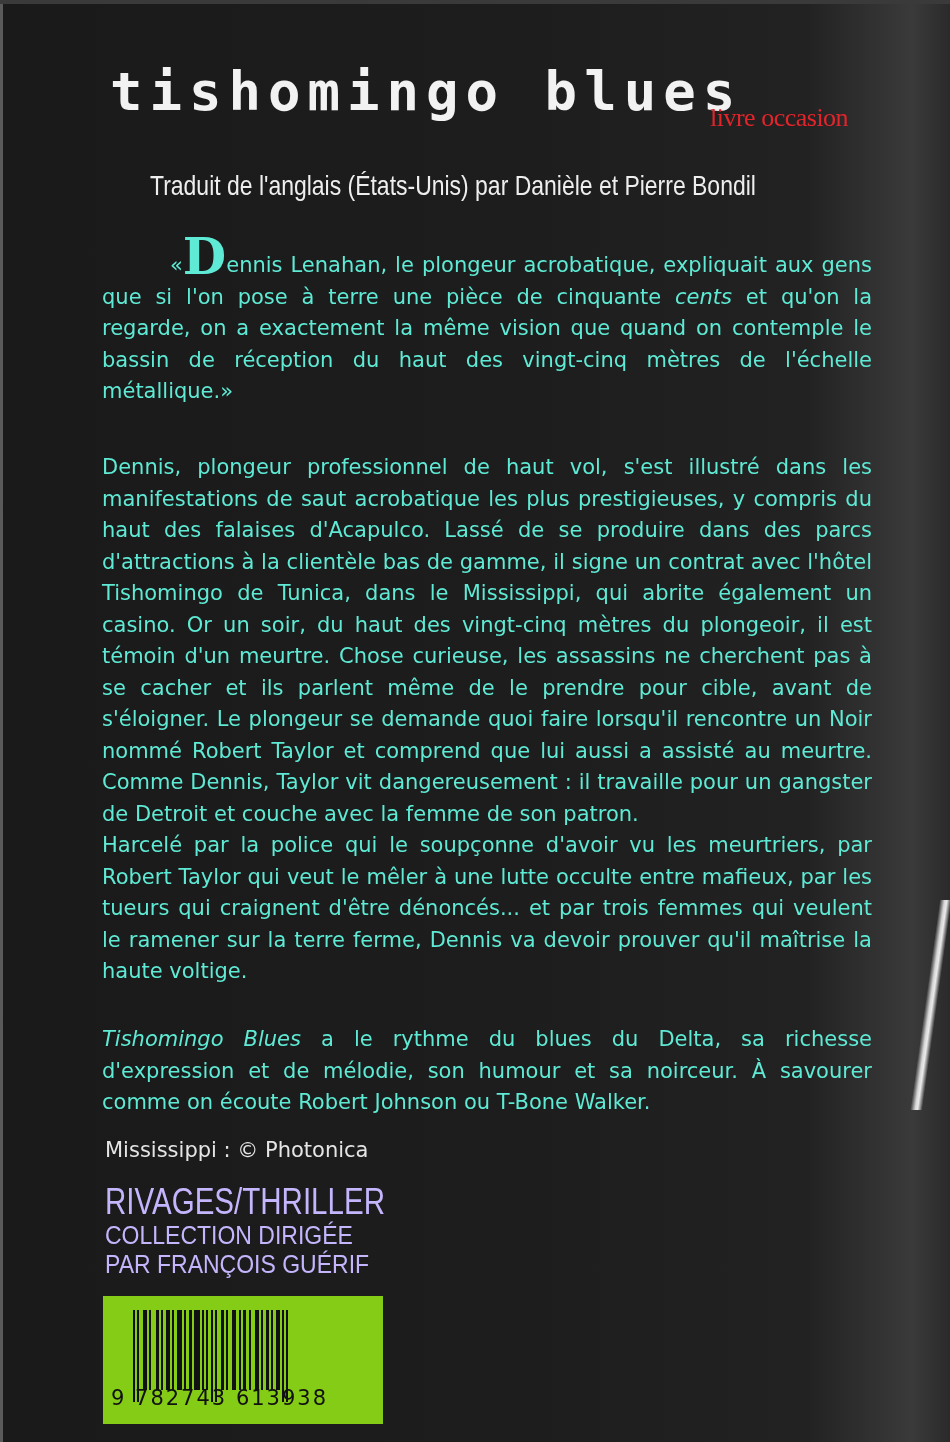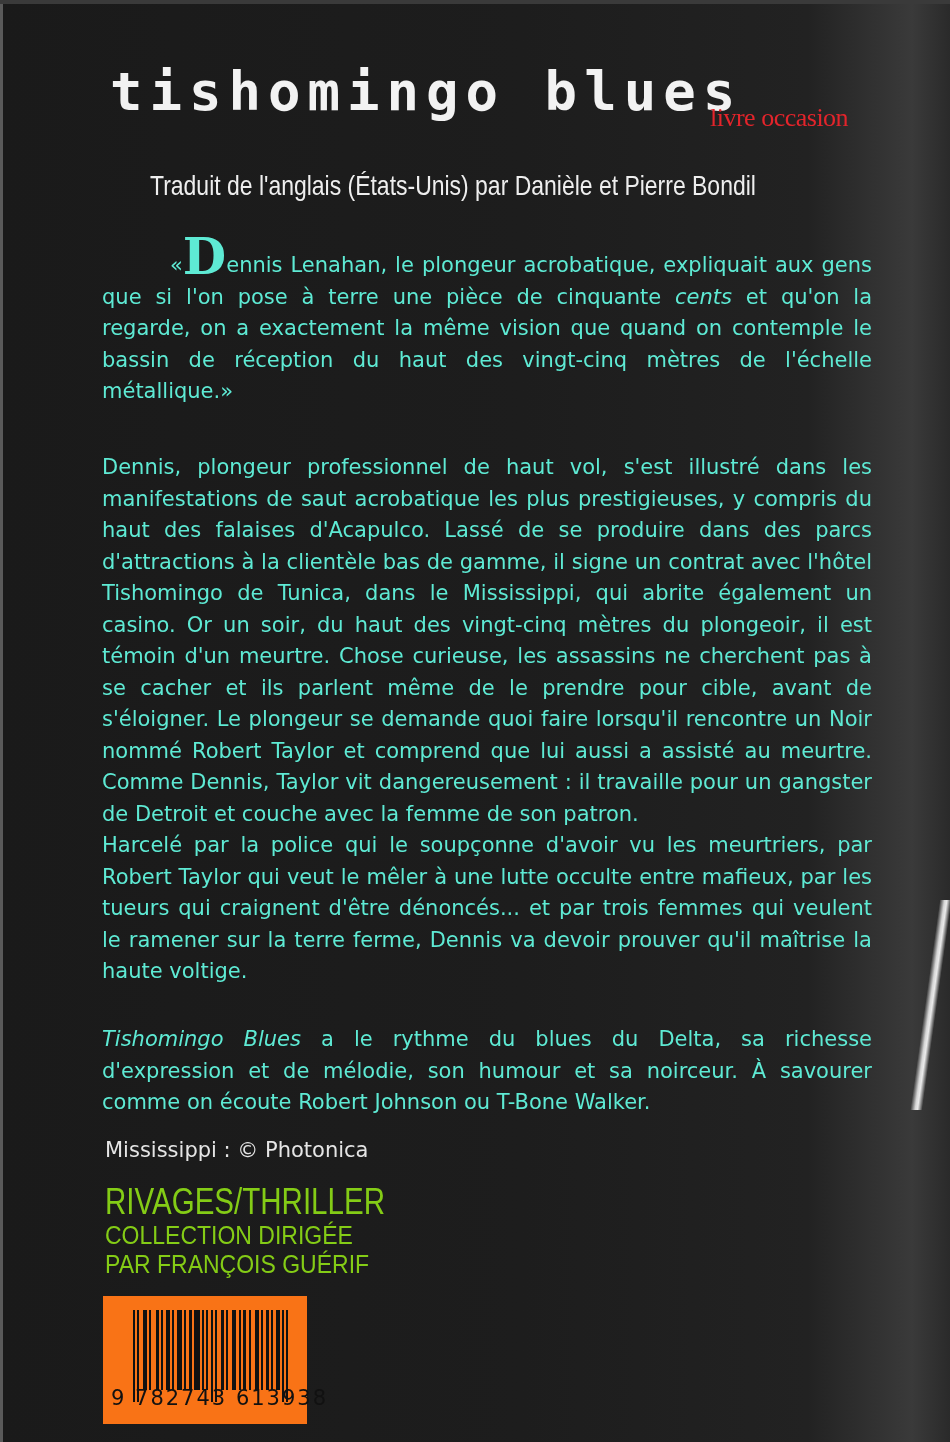--- a/index.html
+++ b/index.html
@@ -10,24 +10,24 @@
   .crease { position:absolute; left:925px; top:900px; width:12px; height:210px; background:linear-gradient(90deg,transparent,#e8e8e8 40%,#fff 60%,transparent); transform:skewX(-8deg); opacity:.9; }
   .title { position:absolute; left:110px; top:60px; font-family:"DejaVu Sans Mono", monospace; font-weight:bold; font-size:54px; letter-spacing:7px; color:#f2f2f2; white-space:nowrap; }
   .stamp { position:absolute; left:710px; top:103px; font-family:Liberation Serif, serif; font-size:26px; color:#e3242b; letter-spacing:-0.5px; }
   .translator { position:absolute; left:150px; top:170px; font-family:"Liberation Sans", sans-serif; font-size:28px; color:#eee; transform:scaleX(0.82); transform-origin:left top; white-space:nowrap; }
   .para { position:absolute; left:102px; width:770px; font-family:"DejaVu Sans", sans-serif; font-size:21px; line-height:31.5px; color:#5eead4; text-align:justify; }
   .quote { top:242px; }
   .dropcap { font-family:"DejaVu Serif", serif; font-size:50px; font-weight:bold; line-height:30px; vertical-align:-2px; }
   .summary { top:452px; }
   .blurb { top:1024px; }
   .credit { position:absolute; left:105px; top:1138px; font-size:21px; color:#e5e5e5; }
-  .collection { position:absolute; left:105px; top:1183px; color:#84cc16; font-family:"Liberation Sans", sans-serif; }
+  .collection { position:absolute; left:105px; top:1183px; color:#c4b5fd; font-family:"Liberation Sans", sans-serif; }
   .collection .l1 { font-size:36px; line-height:38px; transform:scaleX(0.82); transform-origin:left; white-space:nowrap; }
   .collection .l2, .collection .l3 { font-size:25px; line-height:29px; transform:scaleX(0.92); transform-origin:left; white-space:nowrap; }
-  .barcode-box { position:absolute; left:103px; top:1296px; width:204px; height:128px; background:#f97316; }
+  .barcode-box { position:absolute; left:103px; top:1296px; width:280px; height:128px; background:#84cc16; }
   .bars { position:absolute; left:30px; top:14px; width:200px; height:88px; display:flex; align-items:flex-start; }
   .bars span { display:block; background:#111; height:80px; }
   .bars span.g { height:92px; }
   .isbn { position:absolute; left:8px; top:90px; font-family:"DejaVu Sans", sans-serif; font-size:21px; color:#111; letter-spacing:2px; white-space:nowrap; }
   .price { position:absolute; left:380px; top:1472px; font-size:25px; color:#ddd; }
 </style>
 </head>
 <body>
 
 <div class="cover"></div>

